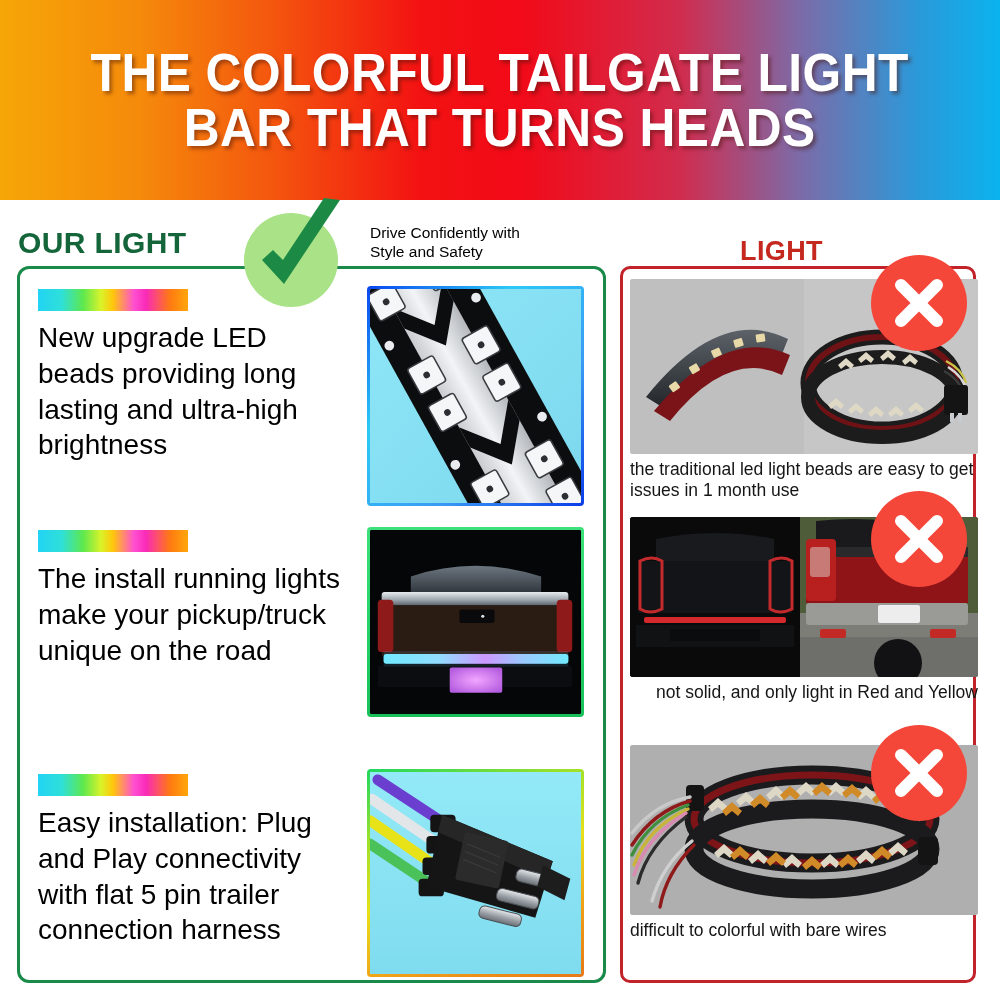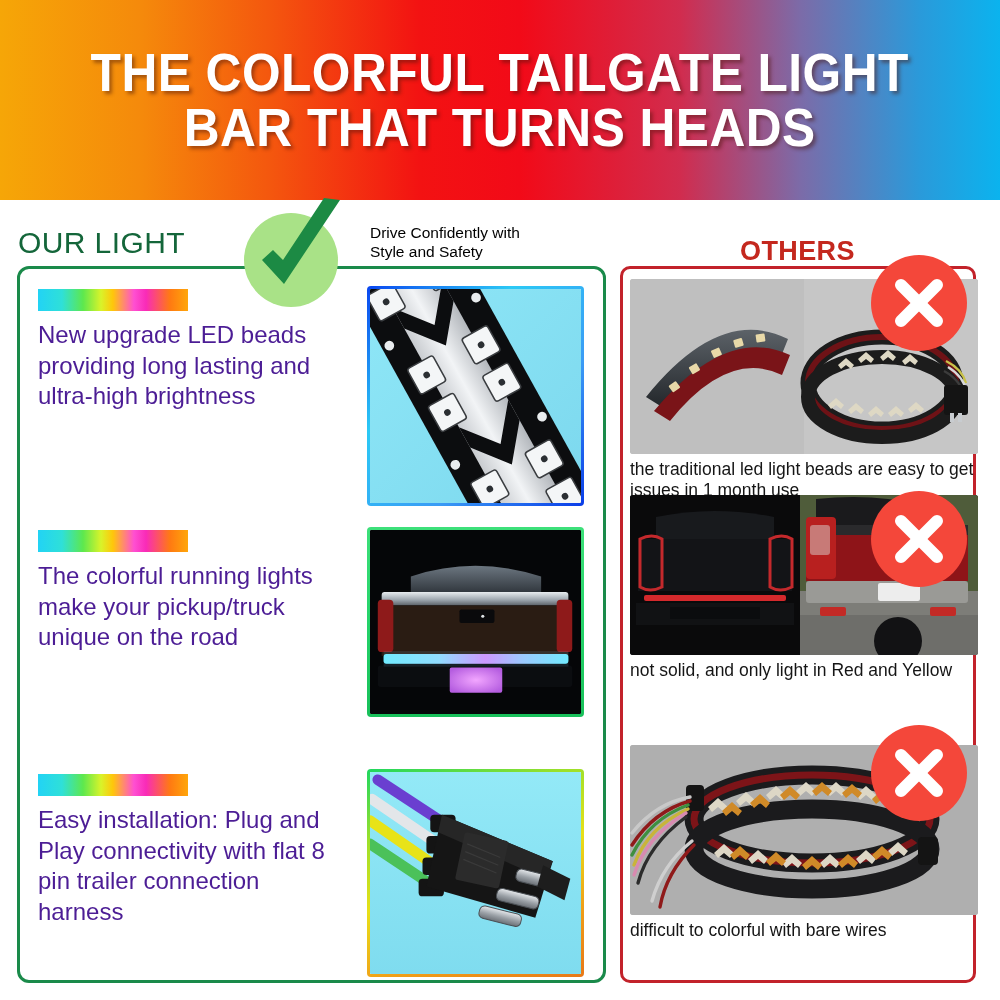--- a/index.html
+++ b/index.html
@@ -44,21 +44,21 @@
     transform: scaleX(0.92);
     padding: 0 20px;
     white-space: pre-line;
   }
 
   
   #our-light-heading {
     position: absolute;
     left: 18px; top: 226px;
     font-size: 30px;
-    font-weight: normal;
+    font-weight: bold;
     color: #14663A;
     letter-spacing: 0.4px;
   }
   #others-heading {
     position: absolute;
     left: 740px; top: 236px;
     font-size: 27px;
     font-weight: bold;
     color: #C4281E;
     letter-spacing: 0.4px;
@@ -111,23 +111,23 @@
       #5DE84E 30%,
       #D9F32A 42%,
       #FFC60A 50%,
       #FF4FD2 64%,
       #F92BB8 72%,
       #FF7A12 88%,
       #FFA60A 100%);
     margin-bottom: 9px;
   }
   .feature-text {
-    font-size: 24px;
+    font-size: 28px;
     line-height: 1.28;
-    color: #4c1d95;
+    color: #000000;
     font-weight: normal;
   }
 
   .feature-img-frame {
     position: absolute;
     border-radius: 4px;
     overflow: hidden;
   }
   .frame-blue  { border: 3px solid transparent; background-image: linear-gradient(#fff,#fff), linear-gradient(135deg,#0A46F0,#2BC9F5,#3A9BF5,#0A3CE8); background-origin: border-box; background-clip: content-box, border-box; }
   .frame-green { border: 3px solid transparent; background-image: linear-gradient(#fff,#fff), linear-gradient(180deg,#3DE07A,#25D36A,#18C05A); background-origin: border-box; background-clip: content-box, border-box; }
@@ -171,21 +171,21 @@
 </style>
 </head>
 <body>
 
 <div id="header-banner">
   <div id="header-title">THE COLORFUL TAILGATE LIGHT
 BAR THAT TURNS HEADS</div>
 </div>
 
 <div id="our-light-heading">OUR LIGHT</div>
-<div id="others-heading">OTHERS</div>
+<div id="others-heading">LIGHT</div>
 <div id="tagline">Drive Confidently with
 Style and Safety</div>
 
 <div id="check-badge">
   <svg class="photo-svg" viewBox="0 0 110 110">
     <circle cx="55" cy="62" r="47" fill="#A9E287"></circle>
     <path d="M26 62 L48 86 L104 2 L88 0 L47 62 L37 52 Z" fill="#1C8A44"></path>
   </svg>
 </div>
 
@@ -246,21 +246,21 @@
           <circle cx="56" cy="162" r="5"></circle>
             <circle cx="158" cy="162" r="5"></circle>
         </g>
       </g>
     </svg>
   </div>
 
   <div class="feature-row" style="top:261px;">
     <div class="feature-text-col">
       <div class="rainbow-bar"></div>
-      <div class="feature-text">The colorful running lights make your pickup/truck unique on the road</div>
+      <div class="feature-text">The install running lights make your pickup/truck unique on the road</div>
     </div>
   </div>
   <div class="feature-img-frame frame-green" style="left:347px; top:258px; width:217px; height:190px;">
     <svg class="photo-svg" viewBox="0 0 217 190" preserveAspectRatio="none">
       <defs>
         <linearGradient id="cab1" x1="0" y1="0" x2="0" y2="1">
           <stop offset="0%" stop-color="#7e8a95"></stop>
             <stop offset="100%" stop-color="#2b3138"></stop>
         </linearGradient>
         <linearGradient id="chrome1" x1="0" y1="0" x2="0" y2="1">
@@ -293,21 +293,21 @@
       <rect x="14" y="128" width="190" height="10" rx="3" fill="#ffffff" opacity="0.25"></rect>
       <rect x="8" y="140" width="200" height="22" rx="3" fill="#0b0d10"></rect>
       <rect x="82" y="142" width="54" height="26" rx="2" fill="url(#plateglow)"></rect>
       <rect x="14" y="125" width="190" height="16" fill="#8ad8ff" opacity="0.12"></rect>
     </svg>
   </div>
 
   <div class="feature-row" style="top:505px;">
     <div class="feature-text-col">
       <div class="rainbow-bar"></div>
-      <div class="feature-text">Easy installation: Plug and Play connectivity with flat 8 pin trailer connection harness</div>
+      <div class="feature-text">Easy installation: Plug and Play connectivity with flat 5 pin trailer connection harness</div>
     </div>
   </div>
   <div class="feature-img-frame frame-multi" style="left:347px; top:500px; width:217px; height:208px;">
     <svg class="photo-svg" viewBox="0 0 217 208" preserveAspectRatio="none">
       <defs>
         <linearGradient id="cyanbg2" x1="0" y1="0" x2="0" y2="1">
           <stop offset="0%" stop-color="#93E9F7"></stop>
             <stop offset="100%" stop-color="#7FDCEF"></stop>
         </linearGradient>
         <linearGradient id="pin1" x1="0" y1="0" x2="0" y2="1">
@@ -404,21 +404,21 @@
   <div class="x-badge" style="left:248px; top:-14px;">
     <svg class="photo-svg" viewBox="0 0 96 96">
       <circle cx="48" cy="48" r="48" fill="#F4473A"></circle>
       <g stroke="#ffffff" stroke-width="12" stroke-linecap="round">
         <line x1="30" y1="30" x2="66" y2="66"></line>
           <line x1="66" y1="30" x2="30" y2="66"></line>
       </g>
     </svg>
   </div>
 
-  <div class="other-block" style="top:226px;">
+  <div class="other-block" style="top:248px;text-align:right;">
     <div class="other-photo" style="height:160px;">
       <svg class="photo-svg" viewBox="0 0 348 160" preserveAspectRatio="none">
         <rect width="348" height="160" fill="#0a0a0b"></rect>
 
         <rect x="0" y="0" width="170" height="160" fill="#0a0a0b"></rect>
         <path d="M26 22 q58 -12 118 0 l0 24 l-118 0 Z" fill="#181a1d"></path>
         <rect x="8" y="44" width="154" height="52" fill="#131417"></rect>
         <path d="M10 44 q12 -6 22 0 l0 48 q-12 6 -22 0 Z" fill="none" stroke="#c4292c" stroke-width="3"></path>
         <path d="M140 44 q12 -6 22 0 l0 48 q-12 6 -22 0 Z" fill="none" stroke="#c4292c" stroke-width="3"></path>
         <rect x="14" y="100" width="142" height="6" rx="2" fill="#d4292c"></rect>

